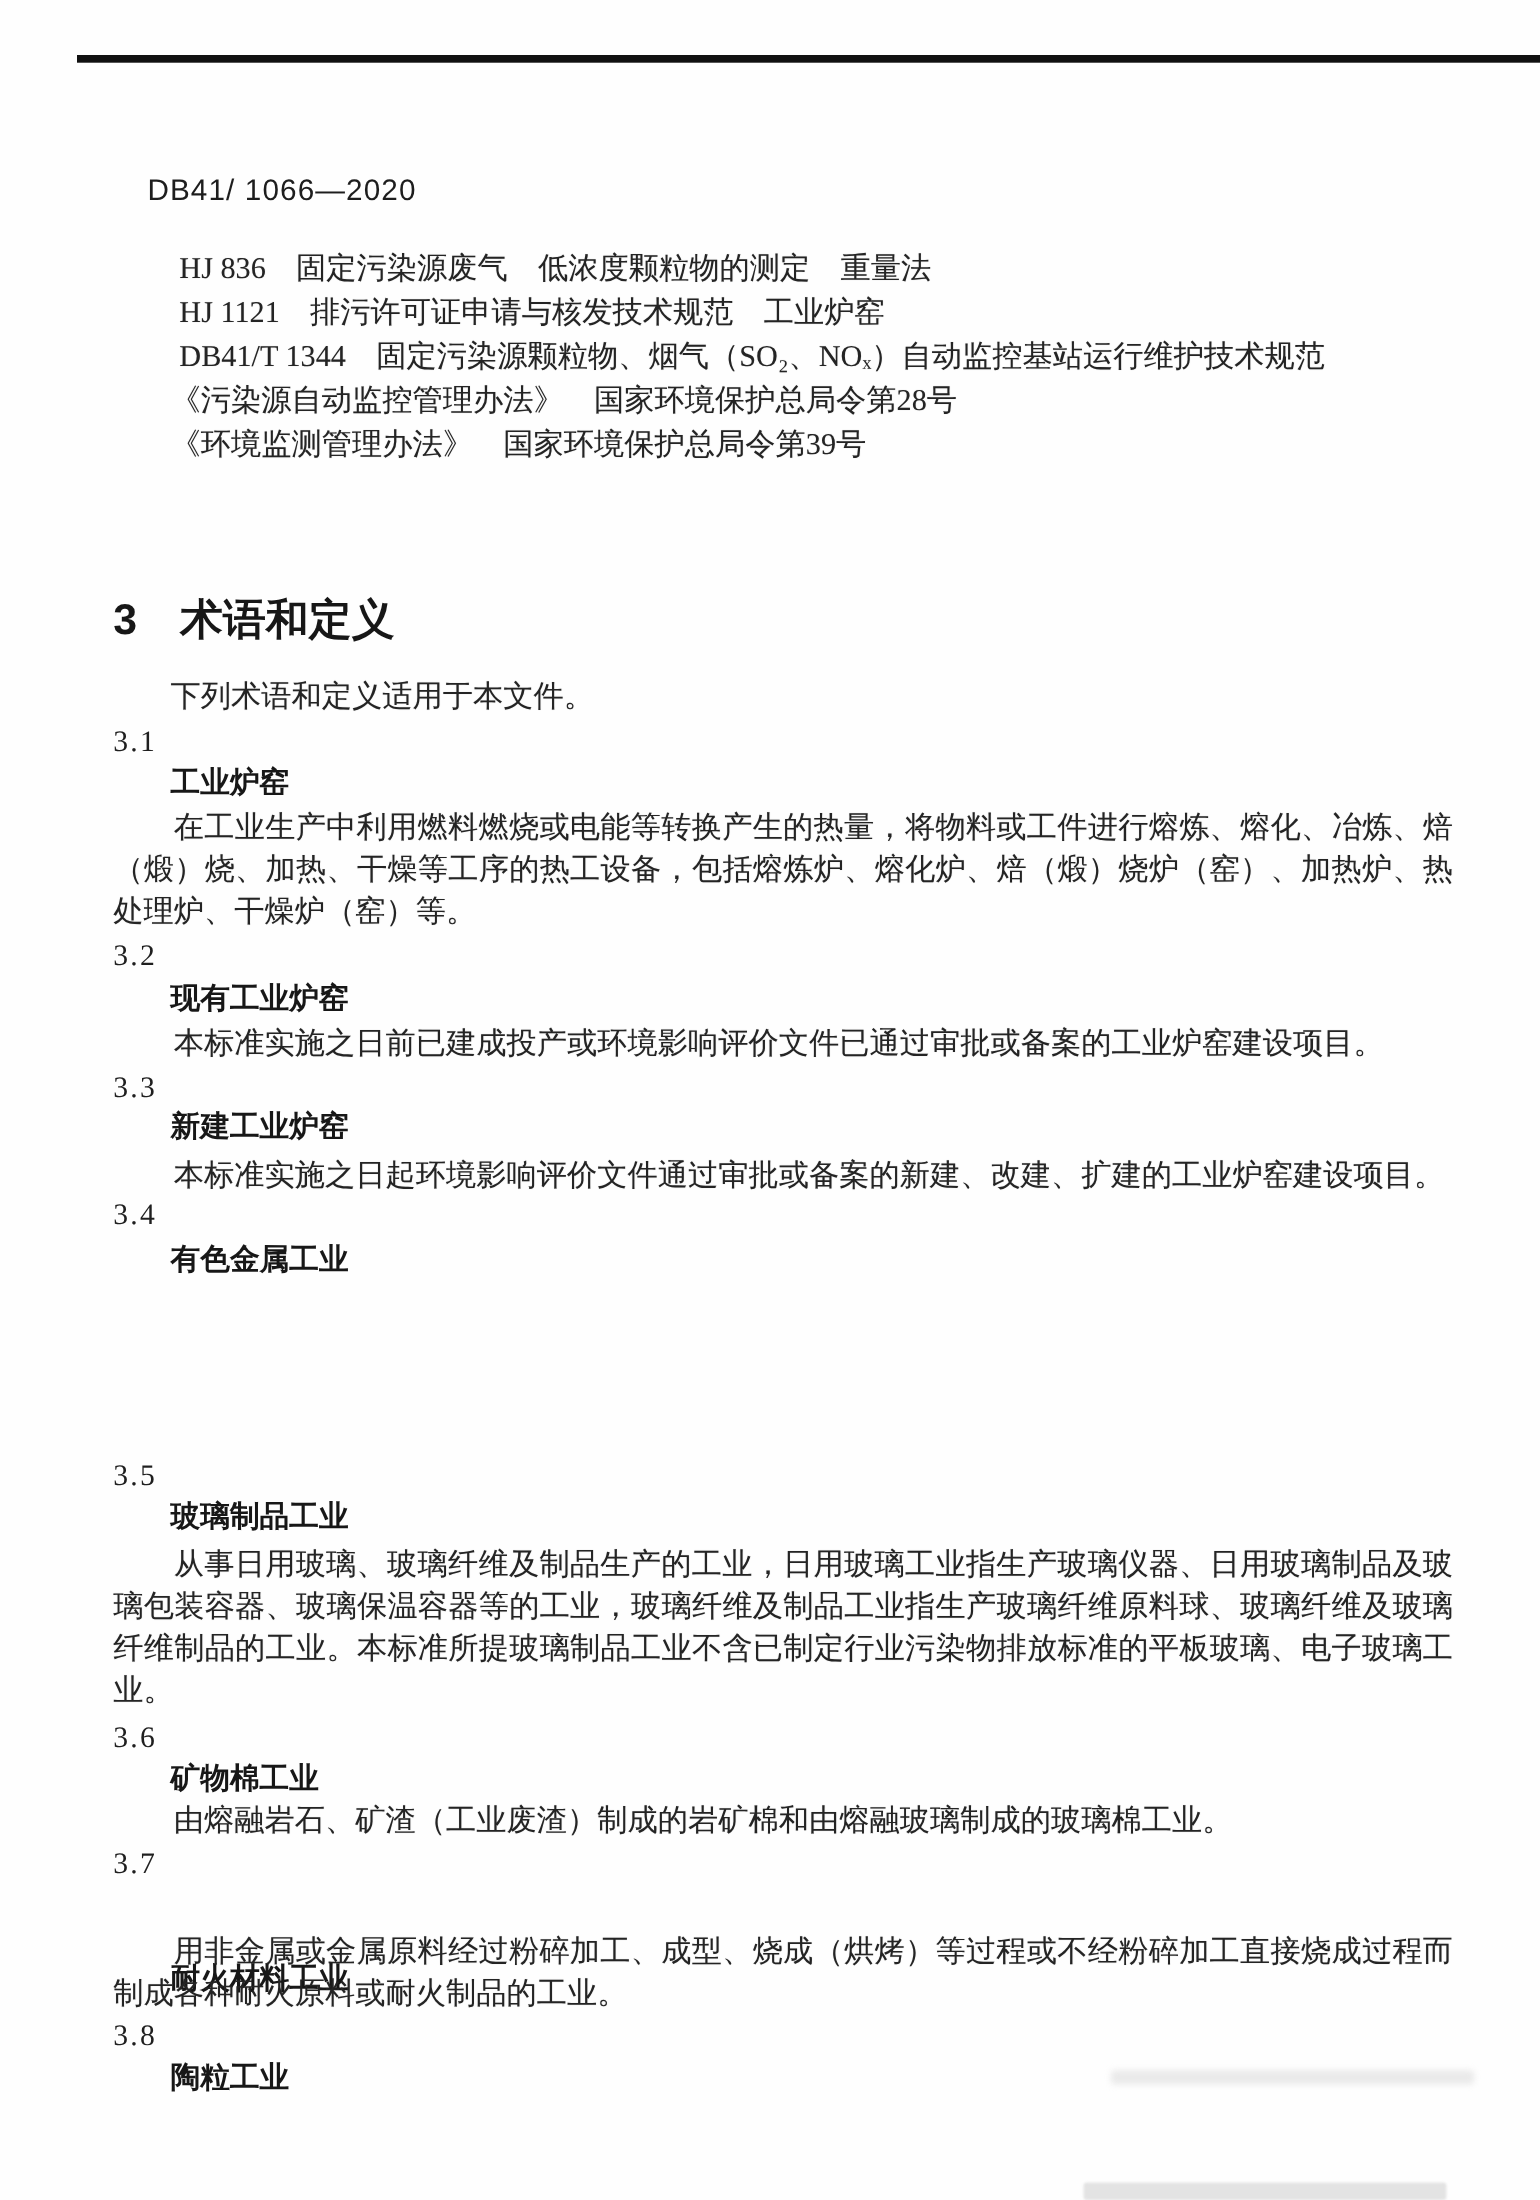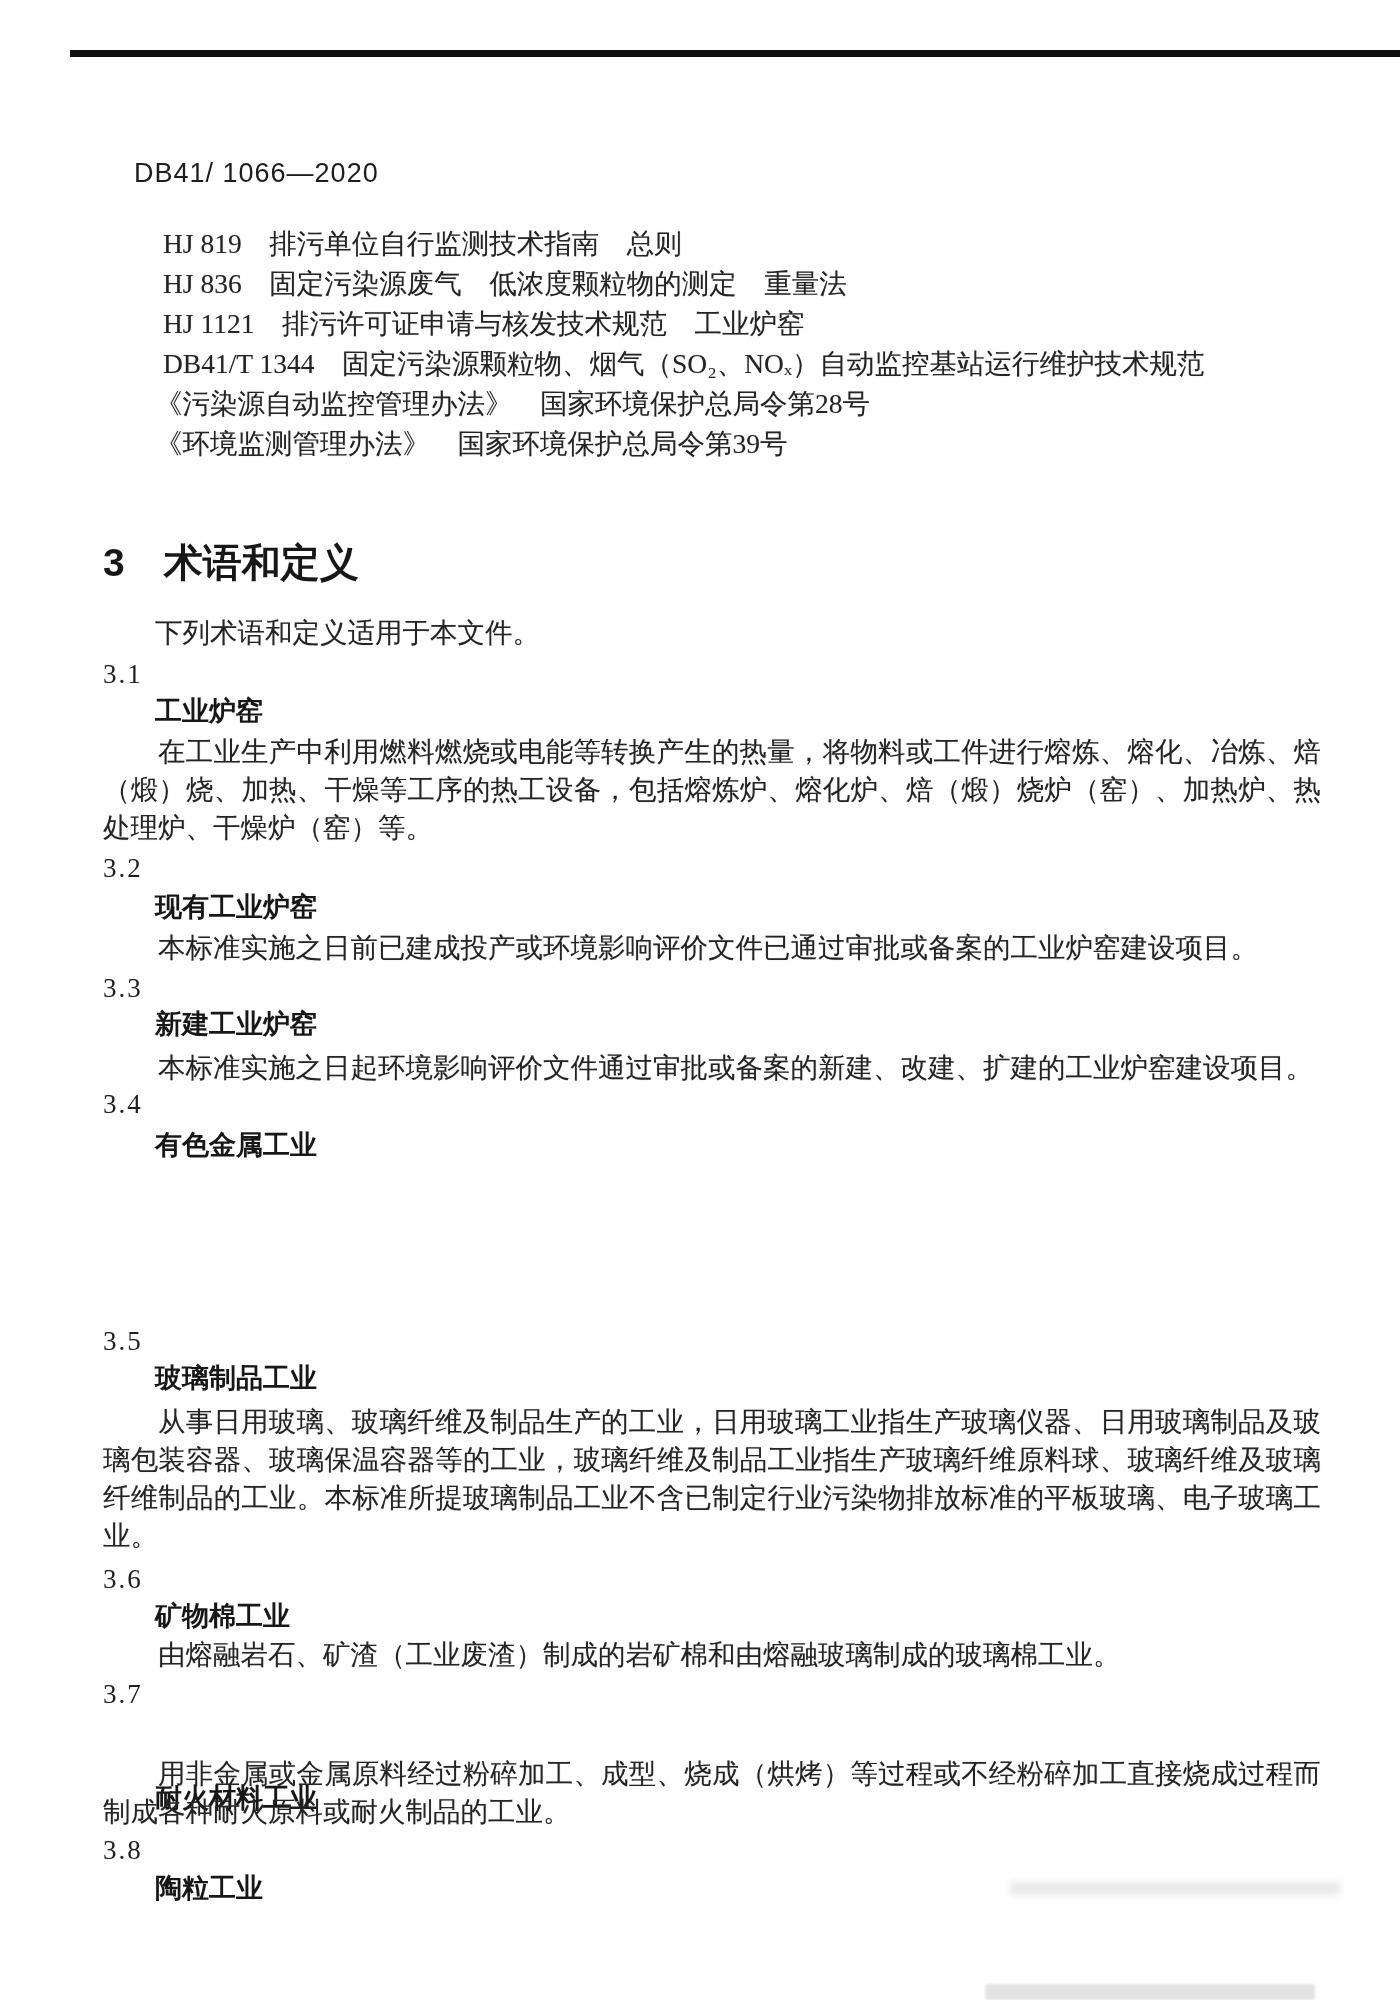--- a/index.html
+++ b/index.html
@@ -66,21 +66,20 @@
 </head>
 <body>
 
 <div class="page">
 
   <div class="abs rule" style="top:50px;left:70px;right:0;"></div>
 
   <div class="abs doccode" style="top:158px;left:134px;">DB41/ 1066—2020</div>
 
   <div class="abs reflist" style="top:224px;left:163px;">
-    <div class="ref">HJ 819　排污单位自行监测技术指南　总则</div>
     <div class="ref">HJ 836　固定污染源废气　低浓度颗粒物的测定　重量法</div>
     <div class="ref">HJ 1121　排污许可证申请与核发技术规范　工业炉窑</div>
     <div class="ref">DB41/T 1344　固定污染源颗粒物、烟气（SO₂、NOₓ）自动监控基站运行维护技术规范</div>
     <div class="ref" style="margin-left:-8px;">《污染源自动监控管理办法》　国家环境保护总局令第28号</div>
     <div class="ref" style="margin-left:-8px;">《环境监测管理办法》　国家环境保护总局令第39号</div>
   </div>
 
   <div class="abs h3" style="top:536px;left:103px;">3　术语和定义</div>
 
   <div class="abs body-line" style="top:614px;left:155px;">下列术语和定义适用于本文件。</div>

